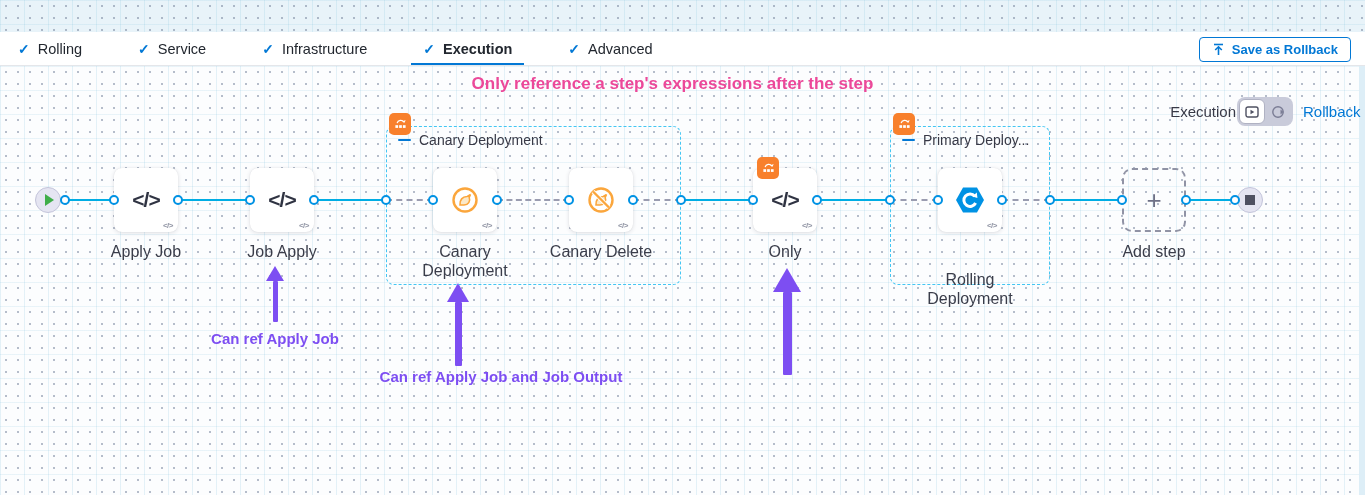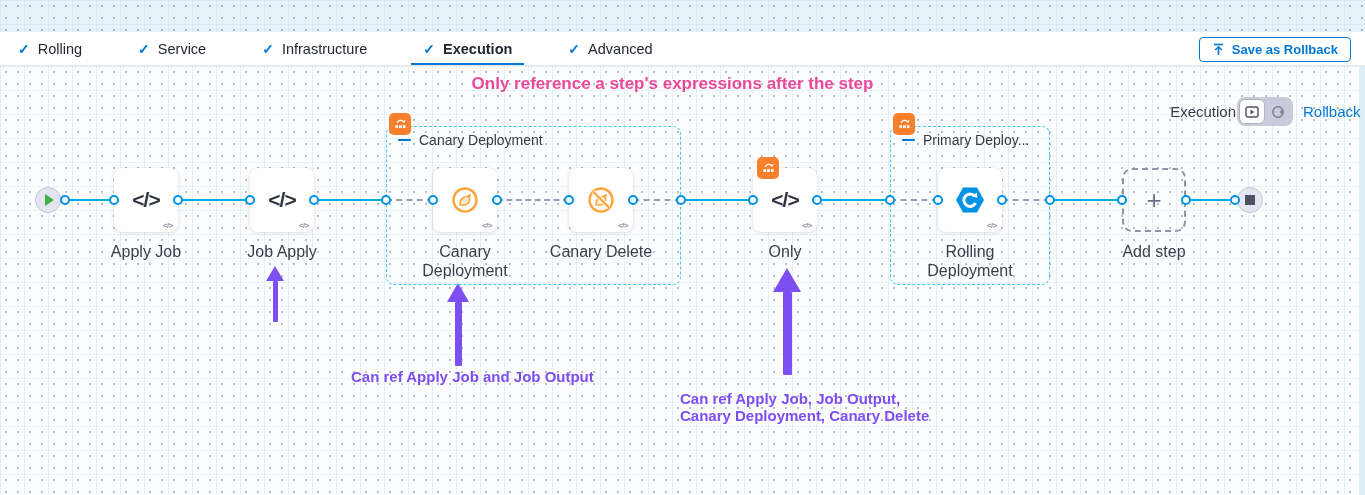--- a/index.html
+++ b/index.html
@@ -129,25 +129,22 @@
       <svg width="14" height="14" viewBox="0 0 14 14">
         <circle cx="7" cy="7" r="5.2" fill="none" stroke="#7a7c94" stroke-width="1.4"></circle>
         <path d="M9.5 4.5 L12.5 7 L9.5 9.5 Z" fill="#7a7c94"></path>
       </svg>
     </div>
   </div>
   <div class="rollback">Rollback</div>
 
   <div class="anno-title">Only reference a step's expressions after the step</div>
 
-  <div class="anno" style="left:351px; top:368px; width:300px; ">Can ref Apply Job and Job Output</div>
-  <div class="anno" style="left:680px; top:390px; width:290px; text-align:left;">
-    <div>Can ref Apply Job, Job Output,</div>
-    <div>Canary Deployment, Canary Delete</div>
-  </div>
+  <div class="anno" style="left:165px; top:330px; width:220px; text-align:center;">Can ref Apply Job</div>
+  <div class="anno" style="left:351px; top:368px; width:300px; text-align:center;">Can ref Apply Job and Job Output</div>
 
   <div class="arrow" style="left:266px; top:266px;">
     <div style="width:0;height:0;border-left:9px solid transparent;border-right:9px solid transparent;border-bottom:15px solid #7d4ef2;"></div>
     <div class="shaft" style="width:5px;height:41px;"></div>
   </div>
   <div class="arrow" style="left:447px; top:283px;">
     <div style="width:0;height:0;border-left:11px solid transparent;border-right:11px solid transparent;border-bottom:19px solid #7d4ef2;"></div>
     <div class="shaft" style="width:7px;height:64px;"></div>
   </div>
   <div class="arrow" style="left:773px; top:268px;">
@@ -250,21 +247,21 @@
   <div class="step-label" style="left:725px;">Only</div>
 
   <div class="card" style="left:938px;">
     <svg width="32" height="30" viewBox="0 0 32 30">
       <polygon points="9,2.5 23,2.5 30,15 23,27.5 9,27.5 2,15" fill="#0092e4"></polygon>
       <path d="M20.8 11.2 a6.2 6.2 0 1 0 0.8 6.8" fill="none" stroke="#fff" stroke-width="3"></path>
       <path d="M22.8 7.6 l0.6 5.4 -5 -1.6 z" fill="#fff"></path>
     </svg>
     <span class="sub-badge">&lt;/&gt;</span>
   </div>
-  <div class="step-label" style="left:910px;">Rolling Deployment</div>
+  <div class="step-label" style="left:910px;margin-top:28px;">Rolling Deployment</div>
 
   <div class="add-step">
     <span>+</span>
   </div>
   <div class="step-label" style="left:1094px;">Add step</div>
 
   <div class="endpoint" style="left:1237px;">
     <div class="stop-sq"></div>
   </div>
 

